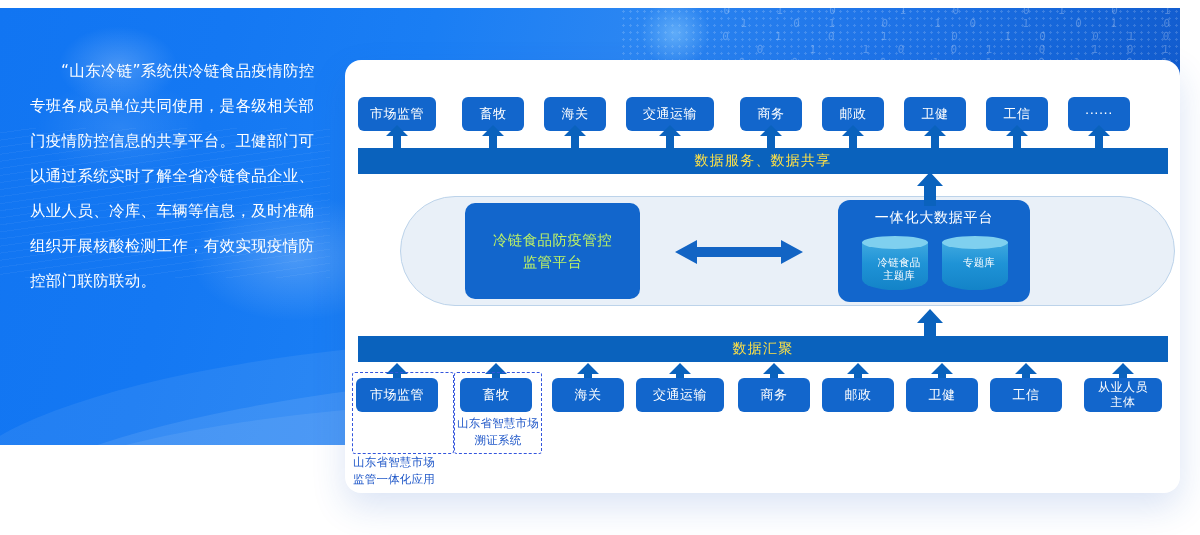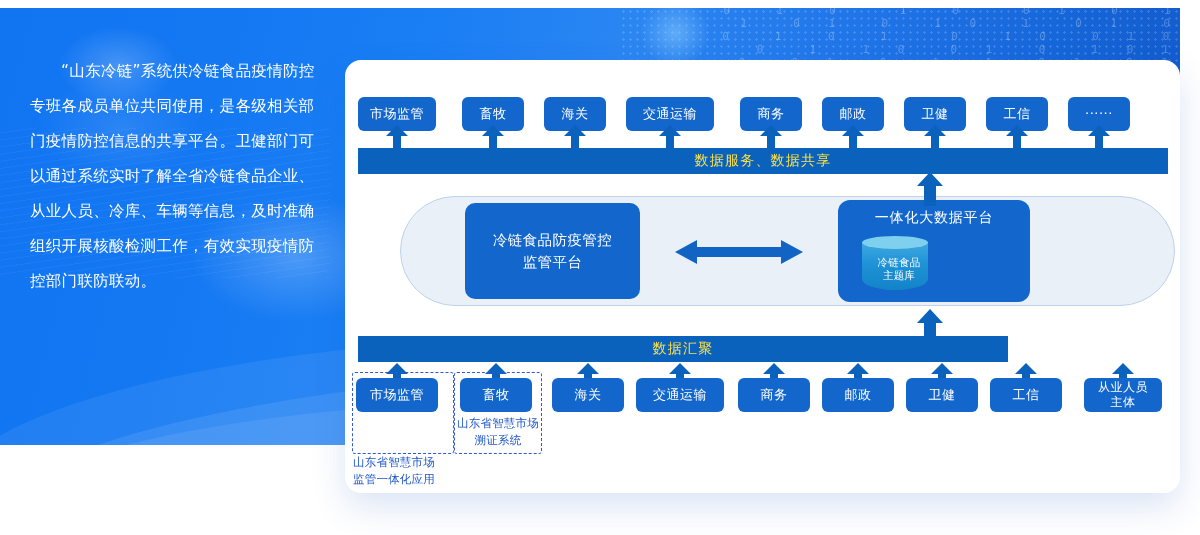--- a/index.html
+++ b/index.html
@@ -94,21 +94,21 @@
   #top-arrows { position:absolute; left:345px; top:133px; width:835px; height:18px; }
   #bar-share { left:358px; top:148px; width:810px; height:26px; }
 
   
   .capsule {
     position:absolute; left:400px; top:196px; width:775px; height:110px;
     background:#e9f0f8; border:1px solid #bcd3ea; border-radius:56px;
   }
   .platform-left {
     position:absolute; left:465px; top:203px; width:175px; height:96px;
-    background:#1266cc; border-radius:10px; color:#ffffff;
+    background:#1266cc; border-radius:10px; color:#bef264;
     display:flex; align-items:center; justify-content:center; text-align:center;
     font-size:14.5px; line-height:22px; letter-spacing:.4px; white-space:pre-line;
   }
   .bidir { position:absolute; left:675px; top:240px; width:128px; height:24px; }
   .bidir svg { display:block; width:100%; height:100%; }
   .platform-right {
     position:absolute; left:838px; top:200px; width:192px; height:102px;
     background:#1266cc; border-radius:12px;
   }
   .pr-title {
@@ -132,21 +132,21 @@
     color:#fff; font-size:10.5px; line-height:13px; letter-spacing:.2px; white-space:pre-line;margin-left:8px;
   }
 
   
   .conn { position:absolute; width:26px; height:34px; color:#0a62bd; }
   .conn svg { display:block; width:100%; height:100%; }
   #conn-up   { left:917px; top:172px; }
   #conn-down { left:917px; top:309px; }
 
   
-  #bar-gather { left:358px; top:336px; width:650px; height:26px; }
+  #bar-gather { left:358px; top:336px; width:810px; height:26px; }
   #bottom-arrows { position:absolute; left:345px; top:363px; width:835px; height:18px; }
   #bottom-row { position:absolute; left:345px; top:378px; width:835px; height:34px; }
 
   
   .dashed {
     position:absolute; border:1.4px dashed #3355dd; border-radius:3px;
   }
   .sub-label {
     position:absolute; color:#1f57c8; font-size:11.5px; line-height:17px;
     text-align:center; white-space:pre-line; letter-spacing:.2px;
@@ -248,20 +248,25 @@
   </div>
 
   <div class="platform-right">
     <div class="pr-title">一体化大数据平台</div>
     <div class="cyl c1">
       <div class="cyl-body"></div>
       <div class="cyl-top"></div>
       <div class="cyl-label">冷链食品
 主题库</div>
     </div>
+    <div class="cyl c2">
+      <div class="cyl-body"></div>
+      <div class="cyl-top"></div>
+      <div class="cyl-label">专题库</div>
+    </div>
   </div>
 
   <div class="conn" id="conn-up">
     <svg viewBox="0 0 26 34" xmlns="http://www.w3.org/2000/svg">
       <path d="M13 0 L26 14 L19 14 L19 34 L7 34 L7 14 L0 14 Z" fill="#0a62bd"></path>
     </svg>
   </div>
   <div class="conn" id="conn-down">
     <svg viewBox="0 0 26 34" xmlns="http://www.w3.org/2000/svg">
       <path d="M13 0 L26 14 L19 14 L19 34 L7 34 L7 14 L0 14 Z" fill="#0a62bd"></path>

